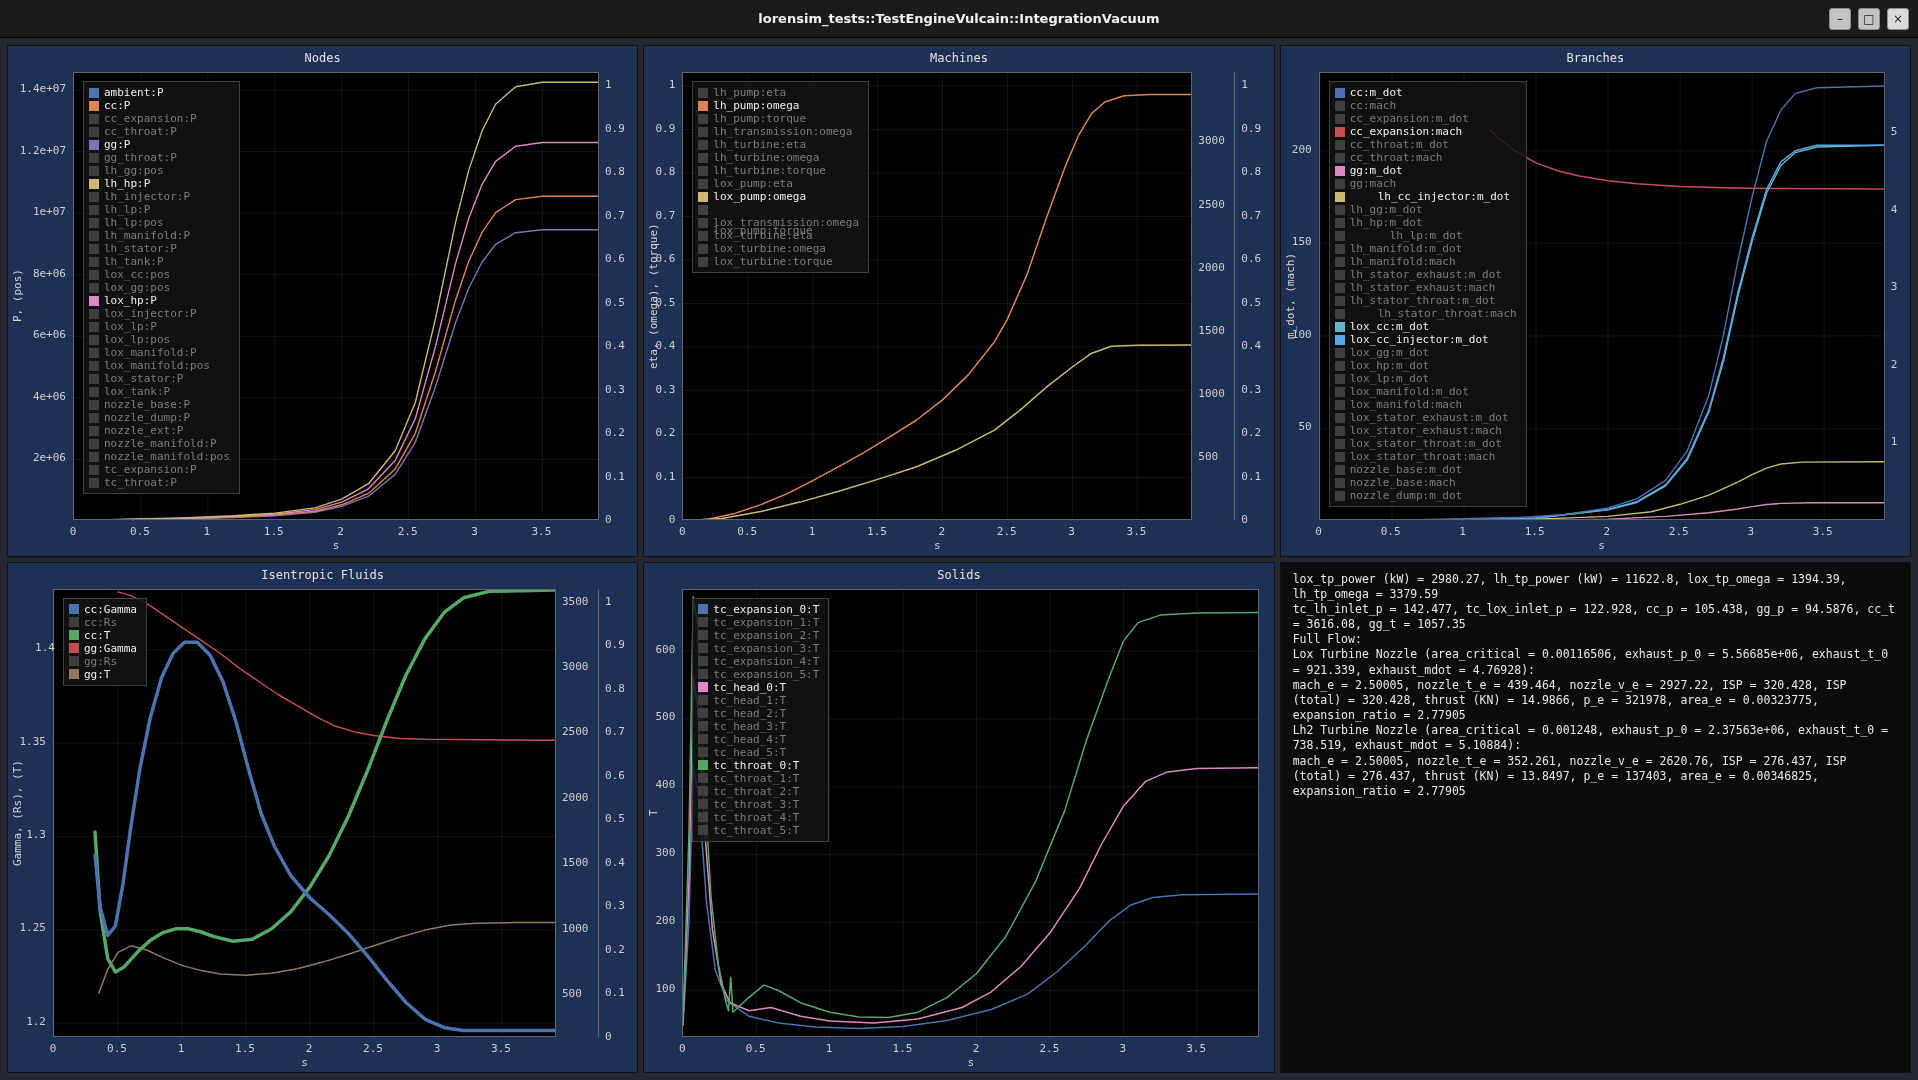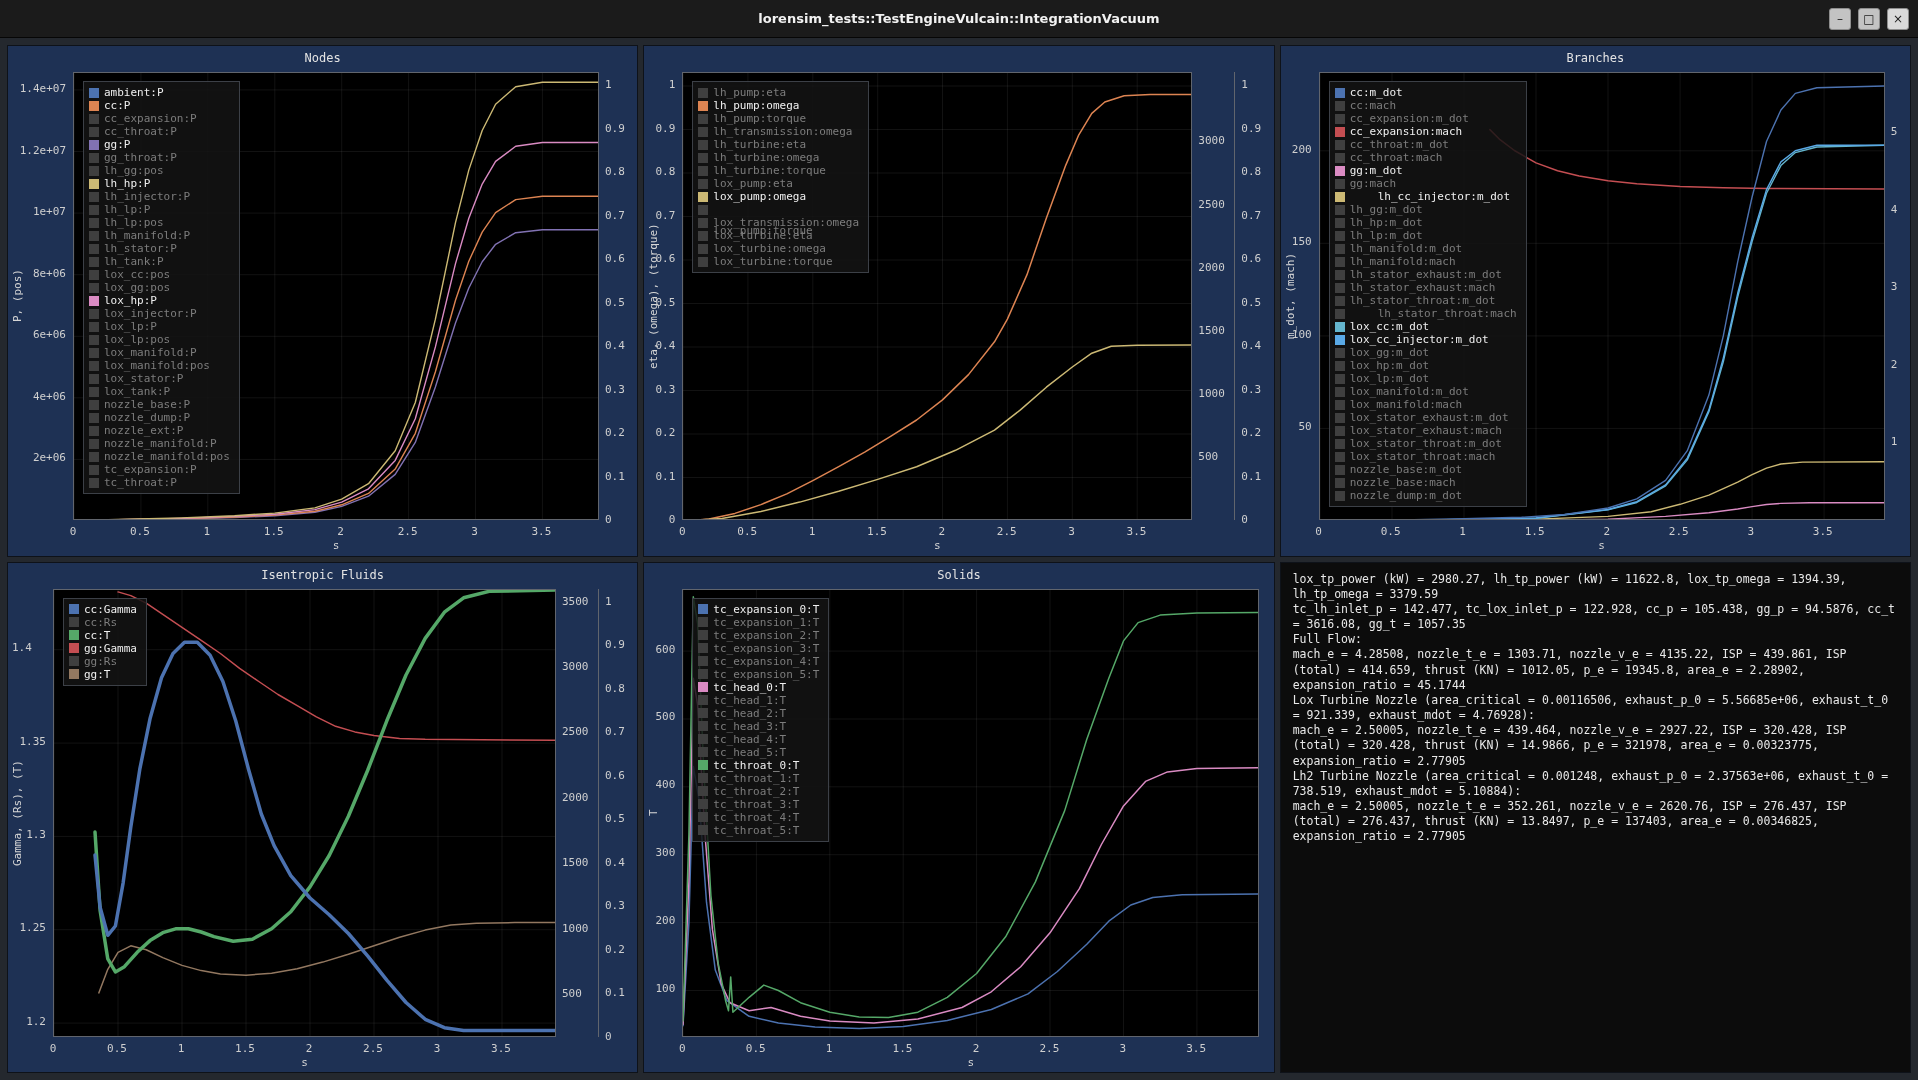--- a/index.html
+++ b/index.html
@@ -220,20 +220,21 @@
             <span class="lg-box" style="background: rgb(63, 63, 63);"></span>
             <span class="lg-label" style="color: rgb(125, 125, 125);">tc_expansion:P</span>
           </div>
           <div class="lg-row">
             <span class="lg-box" style="background: rgb(63, 63, 63);"></span>
             <span class="lg-label" style="color: rgb(125, 125, 125);">tc_throat:P</span>
           </div>
         </div>
       </div>
     <div class="panel" id="panel-machines">
+        <div class="plot-title">Machines</div>
         <div class="ylab" style="left: 3px; top: 26px; height: 448px;">eta, (omega), (torque)</div>
         <div class="plot-area" style="left: 38px; top: 26px; width: 510px; height: 448px;">
           <svg width="510" height="448" xmlns="http://www.w3.org/2000/svg">
             <line x1="0.0" y1="0" x2="0.0" y2="448" stroke="rgba(255,255,255,0.07)" stroke-width="1"></line>
             <line x1="64.9" y1="0" x2="64.9" y2="448" stroke="rgba(255,255,255,0.07)" stroke-width="1"></line>
             <line x1="129.8" y1="0" x2="129.8" y2="448" stroke="rgba(255,255,255,0.07)" stroke-width="1"></line>
             <line x1="194.7" y1="0" x2="194.7" y2="448" stroke="rgba(255,255,255,0.07)" stroke-width="1"></line>
             <line x1="259.5" y1="0" x2="259.5" y2="448" stroke="rgba(255,255,255,0.07)" stroke-width="1"></line>
             <line x1="324.4" y1="0" x2="324.4" y2="448" stroke="rgba(255,255,255,0.07)" stroke-width="1"></line>
             <line x1="389.3" y1="0" x2="389.3" y2="448" stroke="rgba(255,255,255,0.07)" stroke-width="1"></line>
@@ -433,21 +434,21 @@
           <div class="lg-row">
             <span class="lg-box" style="background: rgb(63, 63, 63);"></span>
             <span class="lg-label" style="color: rgb(125, 125, 125);">lh_gg:m_dot</span>
           </div>
           <div class="lg-row">
             <span class="lg-box" style="background: rgb(63, 63, 63);"></span>
             <span class="lg-label" style="color: rgb(125, 125, 125);">lh_hp:m_dot</span>
           </div>
           <div class="lg-row">
             <span class="lg-box" style="background: rgb(63, 63, 63);"></span>
-            <span class="lg-label" style="color: rgb(125, 125, 125);">lh_lp:m_dot</span>
+            <span class="lg-label" style="color: rgb(125, 125, 125); margin-left: 40px;">lh_lp:m_dot</span>
           </div>
           <div class="lg-row">
             <span class="lg-box" style="background: rgb(63, 63, 63);"></span>
             <span class="lg-label" style="color: rgb(125, 125, 125);">lh_manifold:m_dot</span>
           </div>
           <div class="lg-row">
             <span class="lg-box" style="background: rgb(63, 63, 63);"></span>
             <span class="lg-label" style="color: rgb(125, 125, 125);">lh_manifold:mach</span>
           </div>
           <div class="lg-row">
@@ -545,21 +546,21 @@
             <polyline points="44.8,402.9 53.8,379.3 64.0,362.3 76.8,355.8 92.2,359.7 108.8,367.6 128.0,375.4 147.2,380.6 166.4,383.9 192.0,385.2 217.6,383.3 243.2,378.7 268.8,372.1 294.4,364.3 320.0,355.8 345.6,347.3 371.2,340.1 396.8,335.1 422.4,333.3 460.8,332.6 503.0,332.6" fill="none" stroke="#937860" stroke-width="1.5" stroke-linejoin="round" stroke-linecap="round"></polyline>
             <polyline points="64.0,1.9 76.8,5.6 92.2,13.1 108.8,24.3 128.0,37.3 147.2,50.4 166.4,63.5 185.6,78.4 204.8,91.5 224.0,104.5 243.2,115.7 262.4,126.9 281.6,136.3 300.8,141.9 320.0,145.6 345.6,148.4 371.2,149.3 503.0,150.3" fill="none" stroke="#c44e52" stroke-width="1.5" stroke-linejoin="round" stroke-linecap="round"></polyline>
             <polyline points="41.0,242.0 46.1,320.5 53.8,368.9 61.4,381.9 70.4,376.7 83.2,362.3 96.0,350.6 108.8,342.7 121.6,338.8 134.4,338.8 147.2,342.0 160.0,346.6 179.2,351.2 198.4,349.2 217.6,338.8 236.8,321.8 256.0,296.9 275.2,265.5 294.4,226.3 313.6,180.5 332.8,130.8 352.0,85.0 371.2,48.4 390.4,22.2 409.6,7.8 435.2,1.3 503.0,0.0" fill="none" stroke="#55a868" stroke-width="3.5" stroke-linejoin="round" stroke-linecap="round"></polyline>
             <polyline points="41.0,265.1 46.1,317.3 53.8,345.3 61.4,336.0 69.1,293.1 76.8,237.1 85.8,179.2 96.0,128.8 107.5,87.7 119.0,63.5 130.5,52.3 143.3,52.3 156.1,65.3 168.9,91.5 181.7,130.7 194.5,179.2 207.3,224.0 220.1,255.7 236.8,285.6 256.0,308.0 275.2,324.8 294.4,343.5 313.6,365.9 332.8,390.1 352.0,412.5 371.2,429.3 390.4,437.7 409.6,440.5 503.0,440.5" fill="none" stroke="#4c72b0" stroke-width="3.5" stroke-linejoin="round" stroke-linecap="round"></polyline>
           </svg>
         </div>
         <div class="tick" style="left: 0px; top: 452.067px; width: 38px; text-align: right;">1.2</div>
         <div class="tick" style="left: 0px; top: 358.733px; width: 38px; text-align: right;">1.25</div>
         <div class="tick" style="left: 0px; top: 265.4px; width: 38px; text-align: right;">1.3</div>
         <div class="tick" style="left: 0px; top: 172.067px; width: 38px; text-align: right;">1.35</div>
-        <div class="tick" style="left: 4px; top: 78.7333px; width: 38px; text-align: left;">1.4</div>
+        <div class="tick" style="left: 18px; top: 78.7333px; width: 38px; text-align: center;">1.4</div>
         <div class="tick" style="left: 554px; top: 424.489px;">500</div>
         <div class="tick" style="left: 554px; top: 359.088px;">1000</div>
         <div class="tick" style="left: 554px; top: 293.686px;">1500</div>
         <div class="tick" style="left: 554px; top: 228.285px;">2000</div>
         <div class="tick" style="left: 554px; top: 162.883px;">2500</div>
         <div class="tick" style="left: 554px; top: 97.4818px;">3000</div>
         <div class="tick" style="left: 554px; top: 32.0803px;">3500</div>
         <div class="r2line" style="left: 590px; top: 26px; height: 448px;"></div>
         <div class="tick" style="left: 597px; top: 467px;">0</div>
         <div class="tick" style="left: 597px; top: 423.505px;">0.1</div>
@@ -719,20 +720,19 @@
           <div class="lg-row">
             <span class="lg-box" style="background: rgb(63, 63, 63);"></span>
             <span class="lg-label" style="color: rgb(125, 125, 125);">tc_throat_5:T</span>
           </div>
         </div>
       </div>
     <div class="panel text-panel" id="panel-output">
         <div class="out-line">lox_tp_power (kW) = 2980.27, lh_tp_power (kW) = 11622.8, lox_tp_omega = 1394.39, lh_tp_omega = 3379.59</div>
         <div class="out-line">tc_lh_inlet_p = 142.477, tc_lox_inlet_p = 122.928, cc_p = 105.438, gg_p = 94.5876, cc_t = 3616.08, gg_t = 1057.35</div>
         <div class="out-line">Full Flow:</div>
-        <div class="out-line">mach_e = 4.28508, nozzle_t_e = 1303.71, nozzle_v_e = 4135.22, ISP = 439.861, ISP (total) = 414.659, thrust (KN) = 1012.05, p_e = 19345.8, area_e = 2.28902, expansion_ratio = 45.1744</div>
         <div class="out-line">Lox Turbine Nozzle (area_critical = 0.00116506, exhaust_p_0 = 5.56685e+06, exhaust_t_0 = 921.339, exhaust_mdot = 4.76928):</div>
         <div class="out-line">mach_e = 2.50005, nozzle_t_e = 439.464, nozzle_v_e = 2927.22, ISP = 320.428, ISP (total) = 320.428, thrust (KN) = 14.9866, p_e = 321978, area_e = 0.00323775, expansion_ratio = 2.77905</div>
         <div class="out-line">Lh2 Turbine Nozzle (area_critical = 0.001248, exhaust_p_0 = 2.37563e+06, exhaust_t_0 = 738.519, exhaust_mdot = 5.10884):</div>
         <div class="out-line">mach_e = 2.50005, nozzle_t_e = 352.261, nozzle_v_e = 2620.76, ISP = 276.437, ISP (total) = 276.437, thrust (KN) = 13.8497, p_e = 137403, area_e = 0.00346825, expansion_ratio = 2.77905</div>
       </div>
   </div>
 </div>
 
 </body></html>

